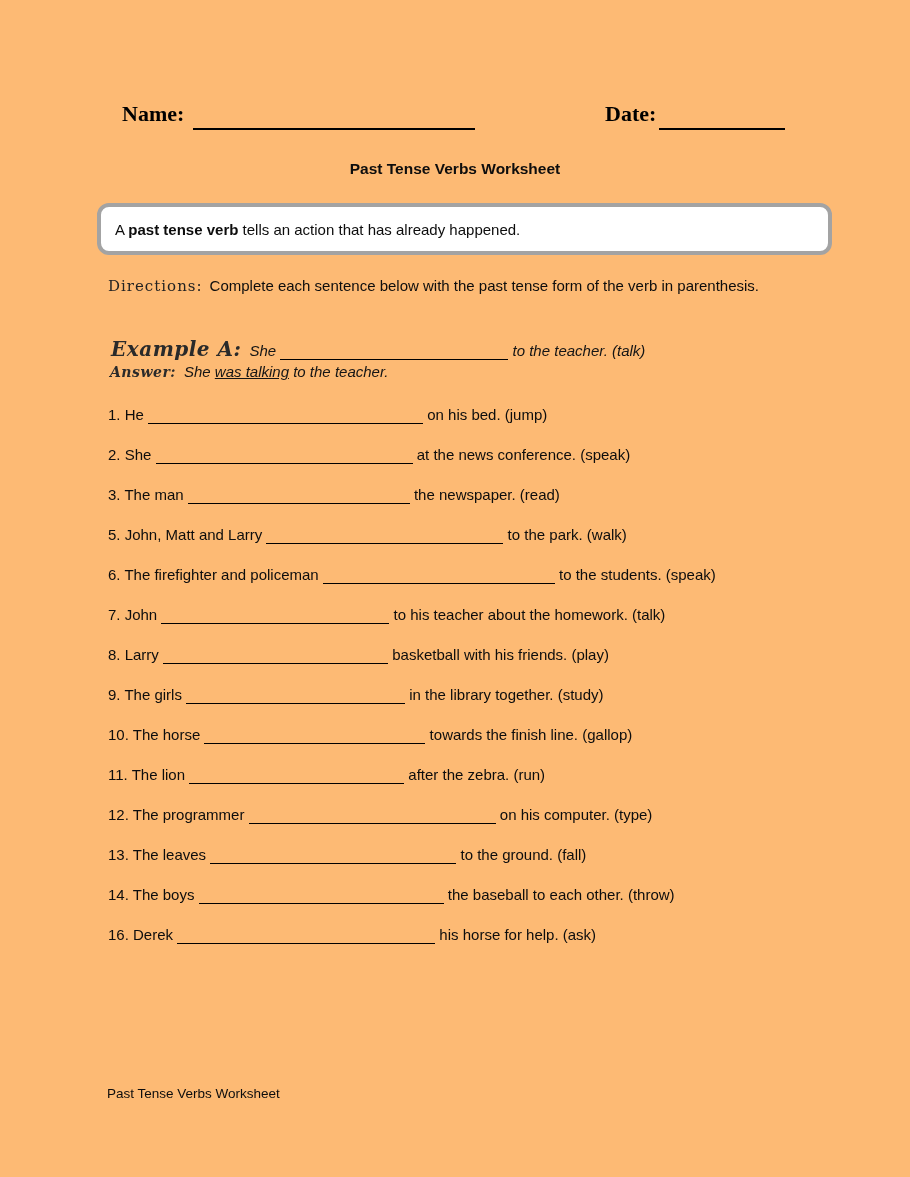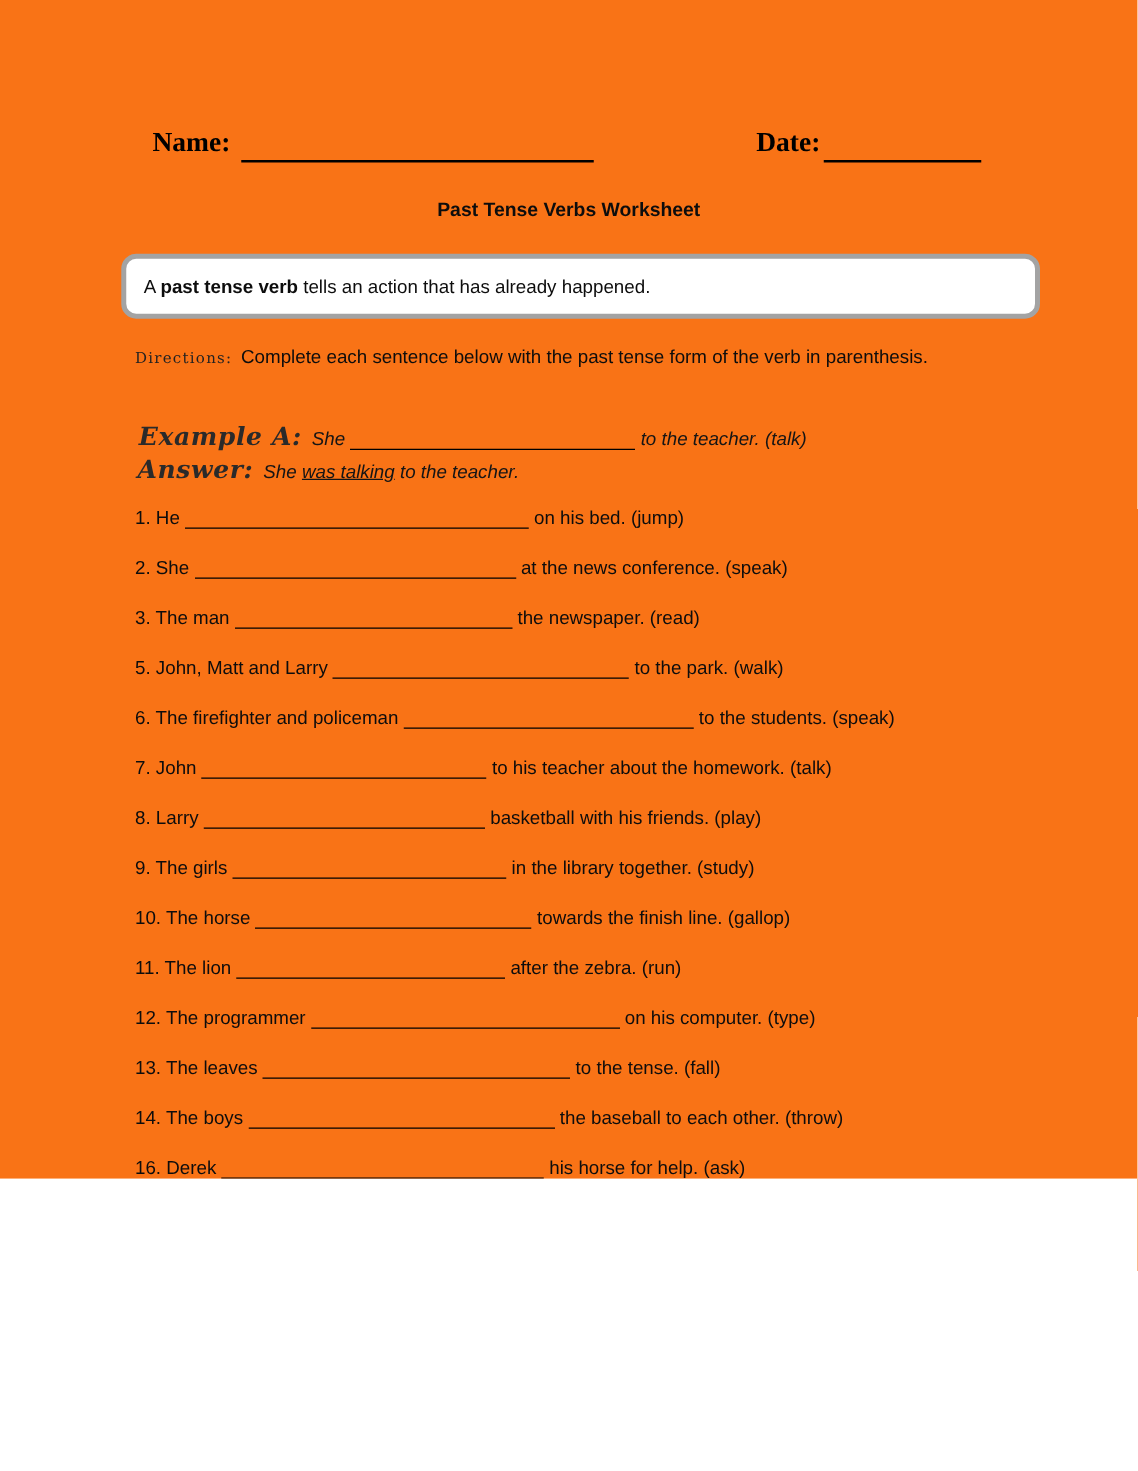--- a/index.html
+++ b/index.html
@@ -1,45 +1,45 @@
 <!DOCTYPE html>
 <html><head>
 <meta charset="utf-8">
 <style>
   html,body{margin:0;padding:0;background:#fff;}
   .page{
-    position:relative;width:910px;height:943px;background:#f97316;
+    position:relative;width:910px;height:1177px;background:#fdba74;
     font-family:"Liberation Sans",sans-serif;color:#111;overflow:hidden;
   }
   
   .hdr-label{position:absolute;font-family:"Liberation Serif",serif;font-weight:700;font-size:22px;color:#000;}
   .name-label{left:122px;top:101px;}
   .date-label{left:605px;top:101px;}
   .rule{position:absolute;height:0;border-bottom:2px solid #000;}
   .name-line{left:193px;top:128px;width:282px;}
   .date-line{left:659px;top:128px;width:126px;}
   
   .title{position:absolute;left:0;right:0;top:160px;margin:0;text-align:center;
     font-size:15.5px;font-weight:700;color:#0d0d0d;}
   
   .def-box{position:absolute;left:97px;top:203px;width:713px;height:44px;
     border:4px solid #a3a3a3;border-radius:12px;display:flex;align-items:center;
     padding-left:14px;font-size:15px;color:#0d0d0d;background:#fff;}
   .def-box p{margin:0;}
   
   .directions{position:absolute;left:108px;top:271px;width:655px;margin:0;
     font-size:15px;line-height:29px;color:#0d0d0d;}
-  .dir-label{font-family:"DejaVu Serif",serif;font-size:12px;letter-spacing:1px;
+  .dir-label{font-family:"DejaVu Serif",serif;font-size:15px;letter-spacing:1px;
     color:#222;margin-right:7px;}
   
   .example-row{position:absolute;left:111px;top:337px;font-size:15px;font-style:italic;color:#151515;}
   .answer-row{position:absolute;left:110px;top:363px;font-size:15px;font-style:italic;color:#151515;}
   .script-label{font-family:"DejaVu Serif",serif;font-style:italic;font-weight:700;
     font-size:20px;letter-spacing:.5px;color:#2a2a2a;margin-right:8px;}
-  .ans-label{font-size:20px;}
+  .ans-label{font-size:14px;}
   .u{text-decoration:underline;}
   
   .blank{display:inline-block;border-bottom:1.5px solid #000;vertical-align:-4px;height:1px;}
   
   .items{position:absolute;left:108px;top:406px;font-size:15px;color:#0d0d0d;}
   .item{height:40px;line-height:17px;white-space:nowrap;}
   
   .footer{position:absolute;left:107px;top:1086px;font-size:13.5px;color:#0d0d0d;}
 </style>
 </head>
@@ -77,20 +77,20 @@
       <div class="item"><span>2. She </span><span class="blank" style="width: 257px;"></span><span> at the news conference. (speak)</span></div>
       <div class="item"><span>3. The man </span><span class="blank" style="width: 222px;"></span><span> the newspaper. (read)</span></div>
       <div class="item"><span>5. John, Matt and Larry </span><span class="blank" style="width: 237px;"></span><span> to the park. (walk)</span></div>
       <div class="item"><span>6. The firefighter and policeman </span><span class="blank" style="width: 232px;"></span><span> to the students. (speak)</span></div>
       <div class="item"><span>7. John </span><span class="blank" style="width: 228px;"></span><span> to his teacher about the homework. (talk)</span></div>
       <div class="item"><span>8. Larry </span><span class="blank" style="width: 225px;"></span><span> basketball with his friends. (play)</span></div>
       <div class="item"><span>9. The girls </span><span class="blank" style="width: 219px;"></span><span> in the library together. (study)</span></div>
       <div class="item"><span>10. The horse </span><span class="blank" style="width: 221px;"></span><span> towards the finish line. (gallop)</span></div>
       <div class="item"><span>11. The lion </span><span class="blank" style="width: 215px;"></span><span> after the zebra. (run)</span></div>
       <div class="item"><span>12. The programmer </span><span class="blank" style="width: 247px;"></span><span> on his computer. (type)</span></div>
-      <div class="item"><span>13. The leaves </span><span class="blank" style="width: 246px;"></span><span> to the tense. (fall)</span></div>
+      <div class="item"><span>13. The leaves </span><span class="blank" style="width: 246px;"></span><span> to the ground. (fall)</span></div>
       <div class="item"><span>14. The boys </span><span class="blank" style="width: 245px;"></span><span> the baseball to each other. (throw)</span></div>
       <div class="item"><span>16. Derek </span><span class="blank" style="width: 258px;"></span><span> his horse for help. (ask)</span></div>
     </div>
 
   <div class="footer">Past Tense Verbs Worksheet</div>
 
 </div>
 
 </body></html>

